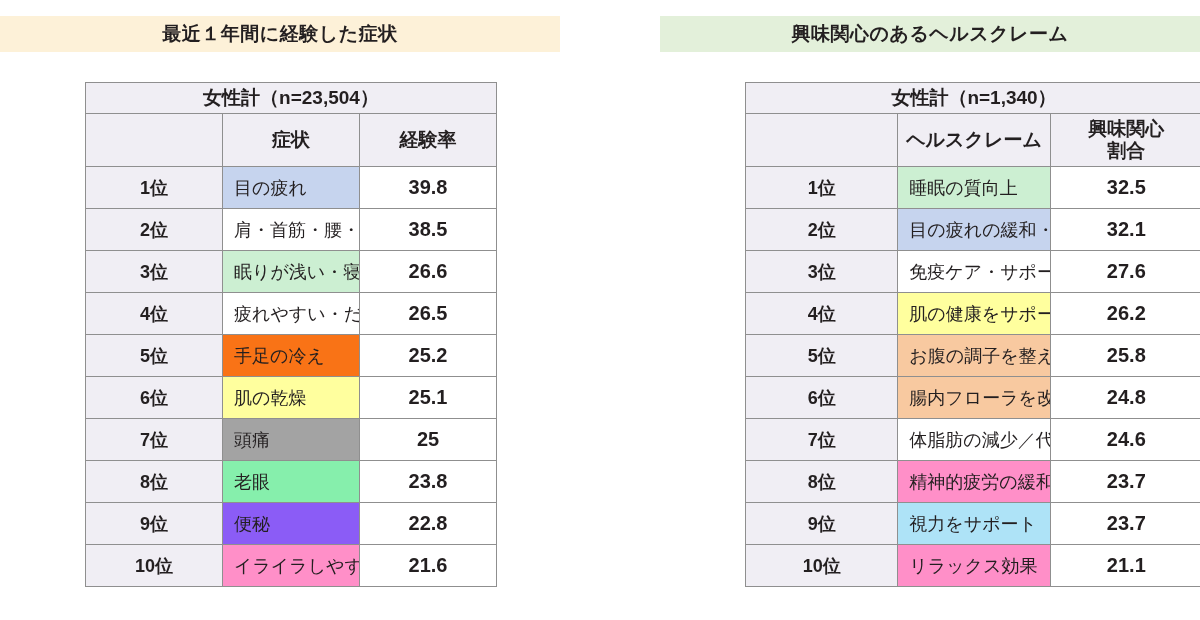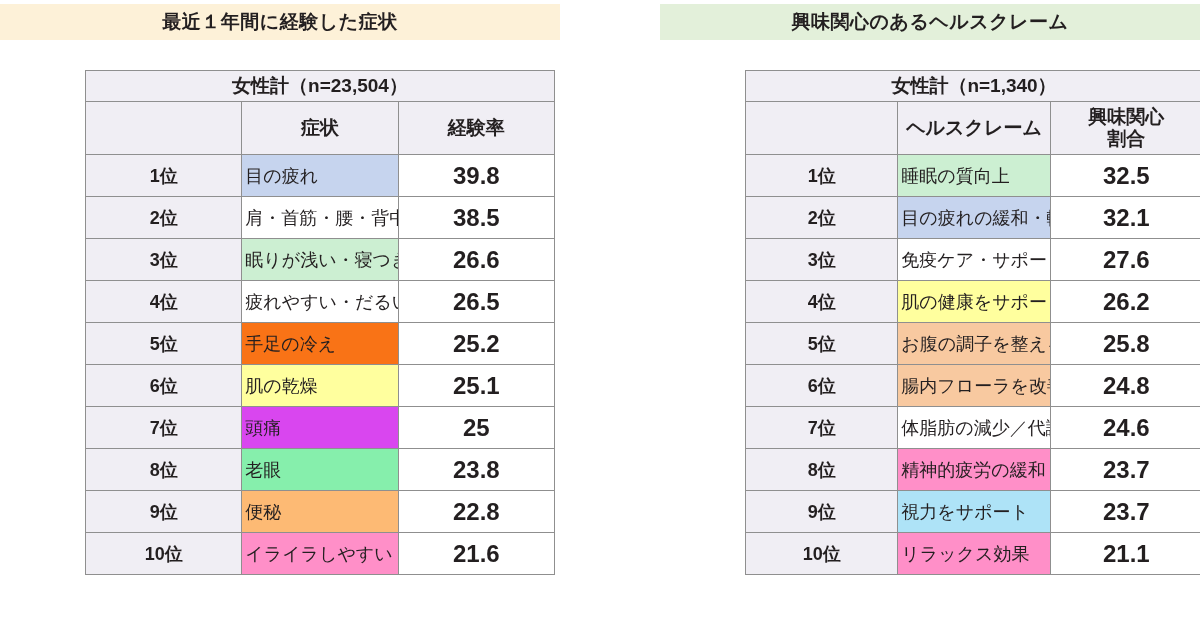--- a/index.html
+++ b/index.html
@@ -14,21 +14,21 @@
     color: #231f20;
     overflow: hidden;
   }
   .page {
     position: relative;
     width: 1200px;
     height: 620px;
   }
   .panel {
     position: absolute;
-    top: 4px;
+    top: 16px;
   }
   .panel-left  { left: 0px;   width: 560px; }
   .panel-right { left: 660px; width: 540px; }
 
   .panel-title {
     height: 36px;
     line-height: 36px;
     text-align: center;
     font-weight: bold;
     font-size: 19px;
@@ -38,21 +38,21 @@
   .title-left  { background: #fdf1d8; }
   .title-right { background: #e3f0da; }
 
   table {
     border-collapse: collapse;
     table-layout: fixed;
   }
   .rank-table {
     margin-top: 30px;
   }
-  .tbl-left  { margin-left: 85px; width: 470px; }
+  .tbl-left  { margin-left: 85px; width: 412px; }
   .tbl-right { margin-left: 85px; width: 458px; }
 
   td, th {
     border: 1px solid #8f8f8f;
     padding: 0;
     font-size: 18px;
     color: #231f20;
     box-sizing: border-box;
   }
 
@@ -75,30 +75,30 @@
     background: #f0eef4;
     text-align: center;
     font-weight: bold;
     font-size: 18px;
     height: 42px;
     width: 72px;
     margin-top: 14px;
   }
   .label-cell {
     text-align: left;
-    padding-left: 3px;
+    padding-left: 11px;
     font-size: 18px;
     height: 42px;
     white-space: nowrap;
     overflow: hidden;
   }
   .value-cell {
     text-align: center;
     font-weight: bold;
-    font-size: 24px;
+    font-size: 20px;
     height: 42px;
     background: #ffffff;
   }
   .tbl-left  .label-cell { width: 288px; }
   .tbl-left  .value-cell { width: 110px; }
   .tbl-right .label-cell { width: 290px; }
   .tbl-right .value-cell { width: 93px; }
 
   .footnote {
     position: absolute;
@@ -152,31 +152,31 @@
           <td class="label-cell" style="background: #f97316;">手足の冷え</td>
           <td class="value-cell">25.2</td>
         </tr>
         <tr>
           <td class="rank-cell">6位</td>
           <td class="label-cell" style="background: rgb(255, 255, 158);">肌の乾燥</td>
           <td class="value-cell">25.1</td>
         </tr>
         <tr>
           <td class="rank-cell">7位</td>
-          <td class="label-cell" style="background: #d946ef;">頭痛</td>
+          <td class="label-cell" style="background: #a3a3a3;">頭痛</td>
           <td class="value-cell">25</td>
         </tr>
         <tr>
           <td class="rank-cell">8位</td>
           <td class="label-cell" style="background: #86efac;">老眼</td>
           <td class="value-cell">23.8</td>
         </tr>
         <tr>
           <td class="rank-cell">9位</td>
-          <td class="label-cell" style="background: #fdba74;">便秘</td>
+          <td class="label-cell" style="background: #8b5cf6;">便秘</td>
           <td class="value-cell">22.8</td>
         </tr>
         <tr>
           <td class="rank-cell">10位</td>
           <td class="label-cell" style="background: rgb(255, 143, 200);">イライラしやすい</td>
           <td class="value-cell">21.6</td>
         </tr>
       </tbody>
     </table>
   </div>

